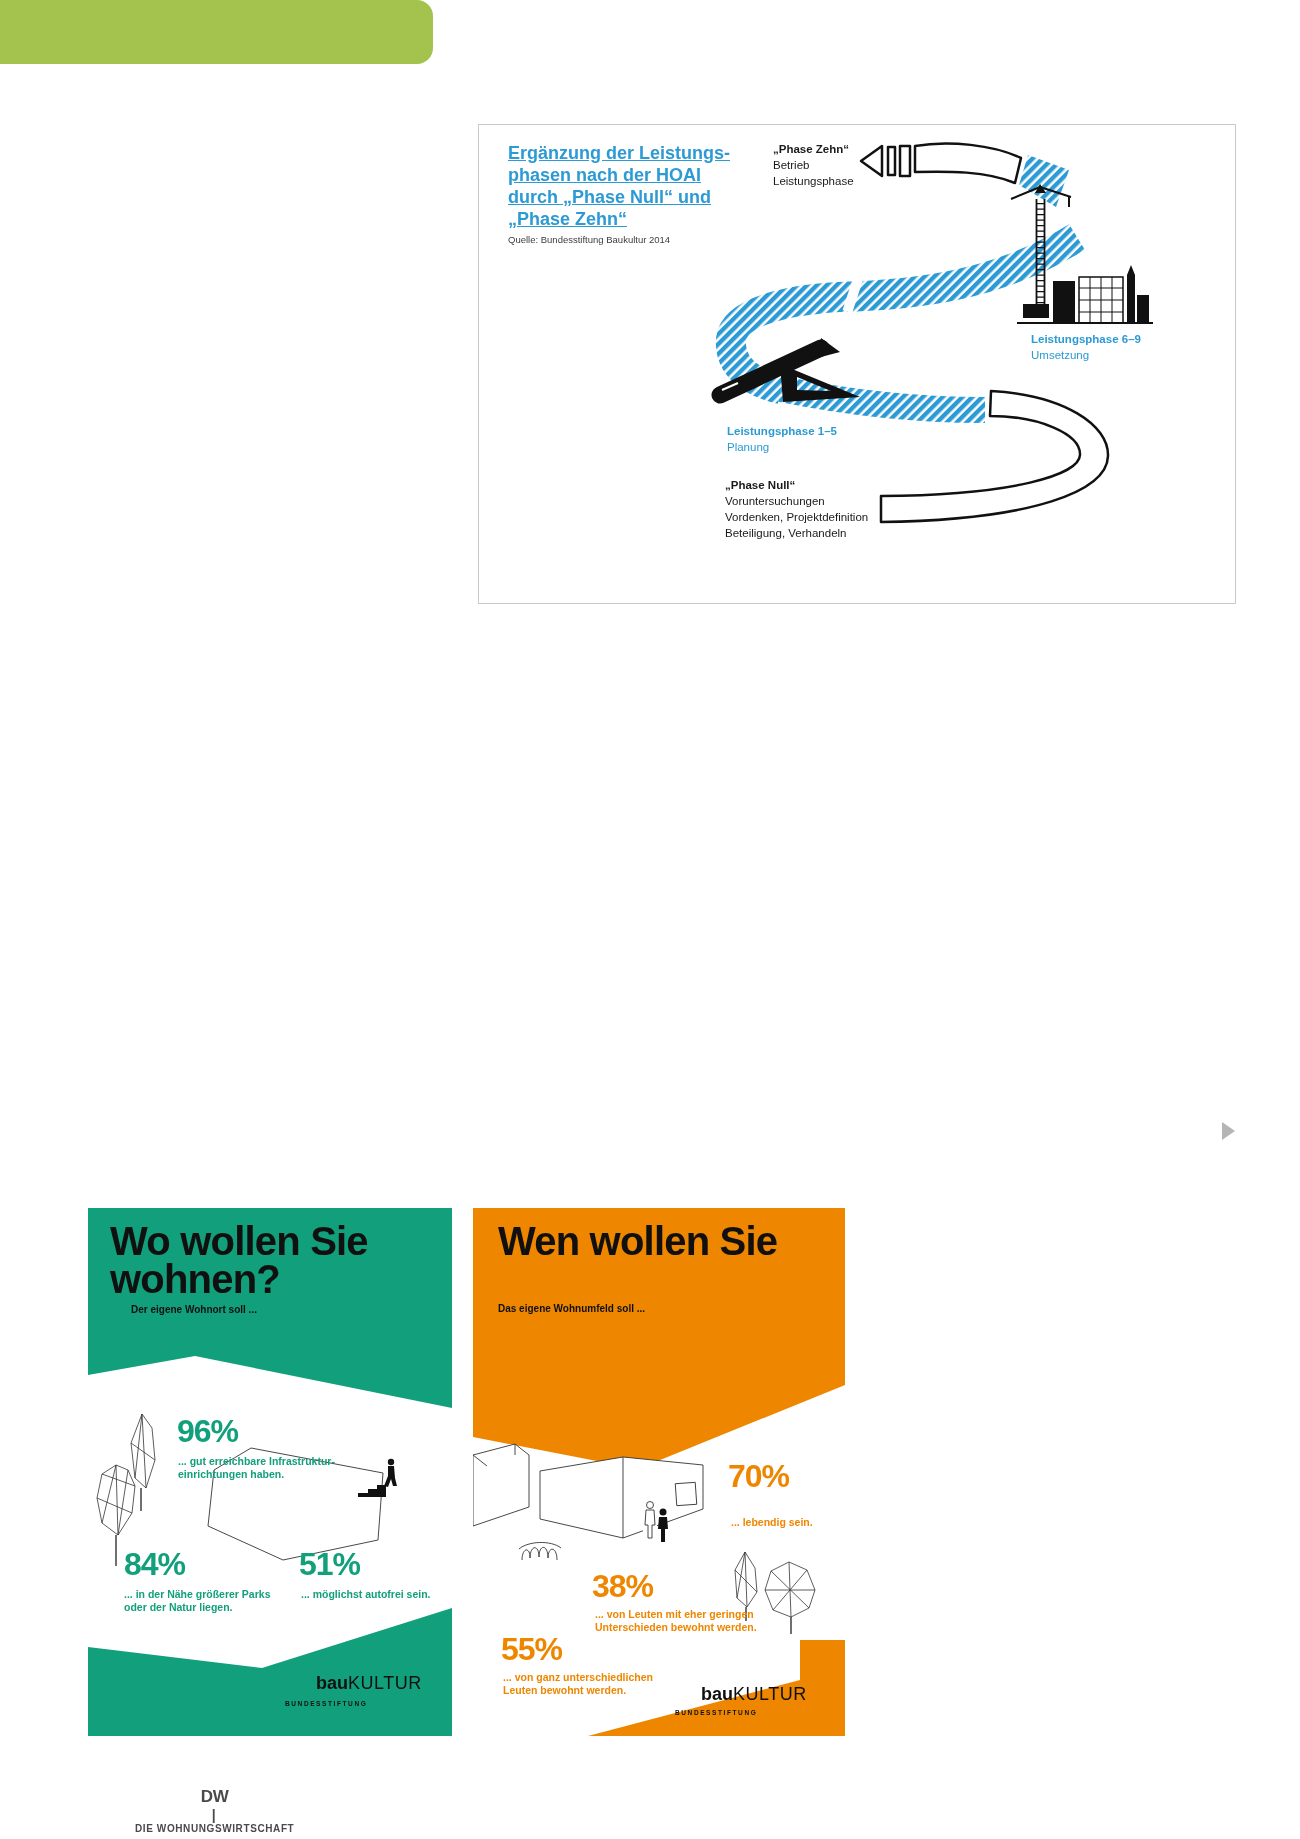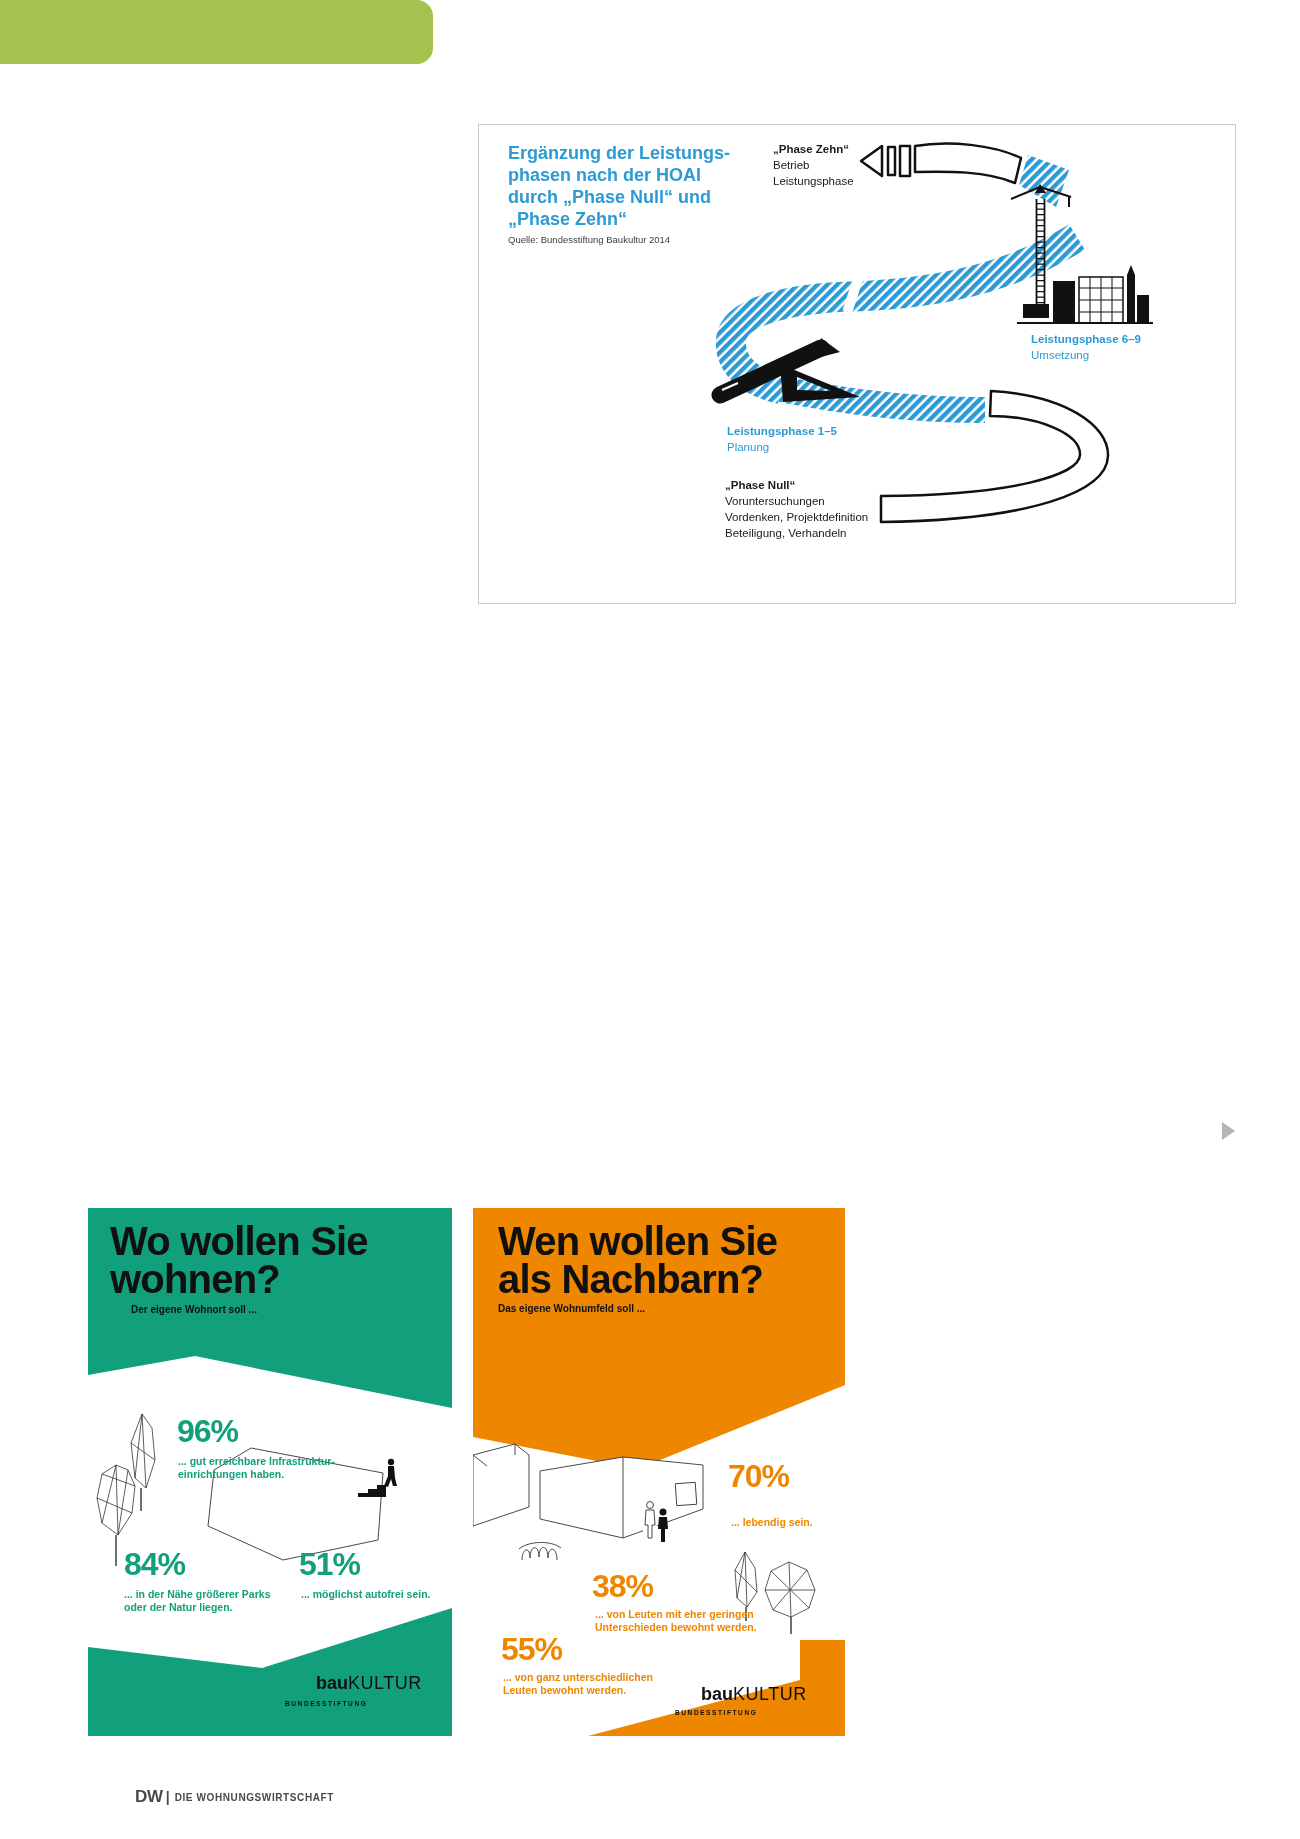--- a/index.html
+++ b/index.html
@@ -7,21 +7,21 @@
         font-family:"Liberation Sans",sans-serif;color:#101010;}
 
   
   .top-bar{position:absolute;left:0;top:0;width:433px;height:64px;
            background:var(--top_bar);border-radius:0 16px 16px 0;}
 
   
   .diagram-box{position:absolute;left:478px;top:124px;width:756px;height:478px;
                background:#fff;border:1px solid #c9c9c9;}
   .dg-title{position:absolute;left:29px;top:17px;font-size:18px;line-height:22px;
-            font-weight:700;color:var(--diagram_blue);}
+            font-weight:700;color:var(--diagram_blue);text-decoration:underline;}
   .dg-source{position:absolute;left:29px;top:109px;font-size:9.5px;color:#3d3d3d;}
   .dg-label{position:absolute;font-size:11.5px;line-height:16px;color:#1a1a1a;}
   .dg-label .t{font-weight:700;}
   .dg-label.blue, .dg-label.blue .t{color:var(--diagram_blue);}
   .dg-svg{position:absolute;left:0;top:0;}
 
   
   .poster{position:absolute;top:1208px;height:648px;overflow:hidden;}
   .poster-green{left:88px;width:364px;}
   .poster-orange{left:473px;width:372px;}
@@ -33,21 +33,21 @@
   .stat-text{position:absolute;font-size:10.5px;line-height:13px;font-weight:700;}
   .c-green{color:var(--poster_green);}
   .c-orange{color:var(--poster_orange);}
   .logo{position:absolute;font-size:18px;line-height:18px;color:#101010;white-space:nowrap;}
   .logo .bau{font-weight:700;letter-spacing:0;}
   .logo .kultur{font-weight:400;letter-spacing:0.5px;}
   .logo-sub{position:absolute;font-size:6.5px;font-weight:700;letter-spacing:1.6px;color:#101010;}
 
   
   .dw-footer{position:absolute;left:135px;top:1787px;display:flex;align-items:center;
-             color:var(--footer_text);}
+             color:var(--footer_text);flex-direction:column;}
   .dw-footer .dw{font-size:17px;font-weight:700;letter-spacing:-0.3px;}
   .dw-footer .bar{font-size:14px;font-weight:700;margin:0 5px 0 3px;}
   .dw-footer .name{font-size:10px;font-weight:700;letter-spacing:0.6px;}
 
   
   .next-marker{position:absolute;left:1222px;top:1122px;width:0;height:0;
                border-top:9px solid transparent;border-bottom:9px solid transparent;
                border-left:13px solid #b5b5b5;}
 </style>
 </head>
@@ -230,21 +230,20 @@
         <line x1="273" y1="399" x2="273" y2="413" stroke-width="1.4"></line>
       </g>
       <g stroke="#333333" stroke-width="0.8" fill="none">
         <path d="M316,354 L334,362 L342,382 L336,400 L318,409 L300,402 L292,382 L298,363 Z M316,354 L318,409 M292,382 L342,382 M298,363 L336,400 M334,362 L300,402"></path>
         <line x1="318" y1="409" x2="318" y2="426" stroke-width="1.4"></line>
       </g>
     </svg>
 
     <div class="poster-title" style="left:25px;top:14px;">
       <div>Wen wollen Sie</div>
-      <div>als Nachbarn?</div>
     </div>
     <div class="poster-sub" style="left:25px;top:95px;">Das eigene Wohnumfeld soll ...</div>
 
     <div class="pct c-orange" style="left:255px;top:248px;">70%</div>
     <div class="stat-text c-orange" style="left:258px;top:308px;">
       <div>... lebendig sein.</div>
     </div>
 
     <div class="pct c-orange" style="left:119px;top:358px;">38%</div>
     <div class="stat-text c-orange" style="left:122px;top:400px;">

